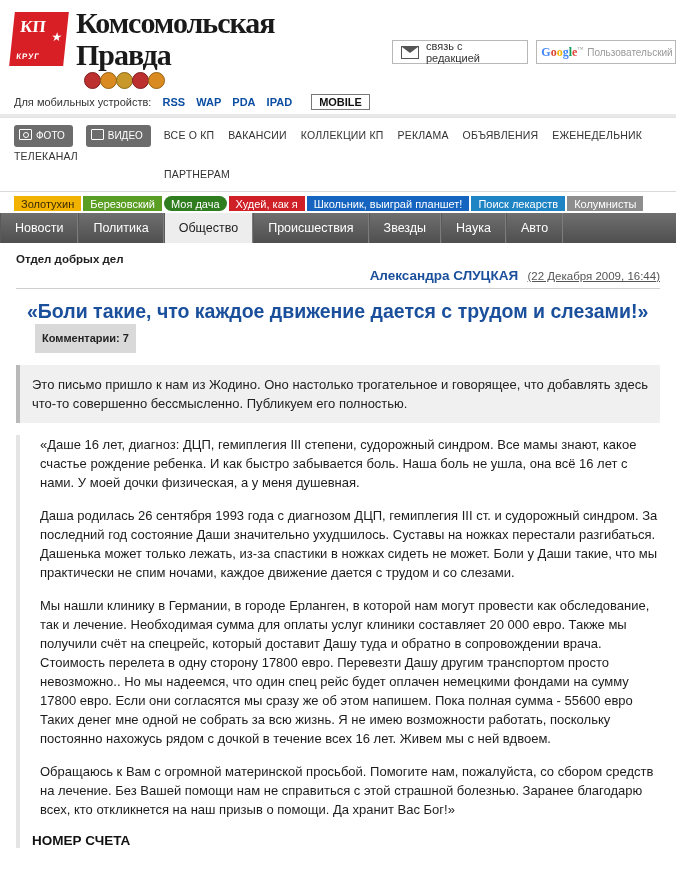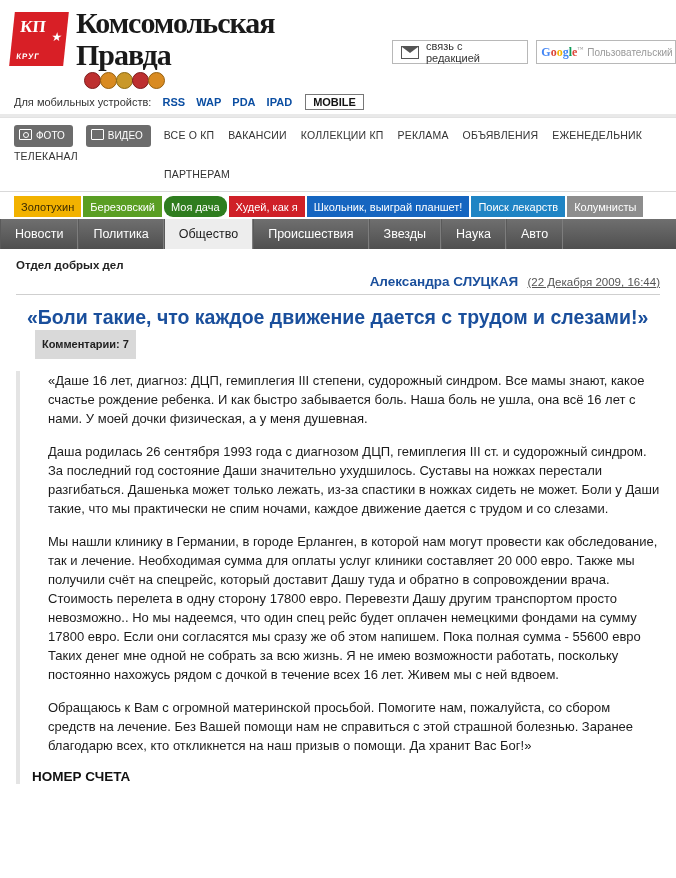--- a/index.html
+++ b/index.html
@@ -167,21 +167,21 @@
   .mobile-row a {
     color: #0b4ea2;
     text-decoration: none;
     font-weight: bold;
     margin-left: 8px;
   }
   .mobile-btn {
     display: inline-block;
     border: 1px solid #777;
     padding: 1px 7px;
-    margin-left: 10px;
+    margin-left: 16px;
     font-weight: bold;
     font-size: 11px;
     color: #111;
     background: #fff;
   }
 
   
   .navlinks {
     border-top: 1px solid #e2e2e2;
     padding: 7px 0 5px 14px;
@@ -226,21 +226,21 @@
   }
   .thick-sep {
     height: 3px;
     background: #e9e9e9;
   }
 
   
   .tagbar {
     display: flex;
     align-items: stretch;
-    height: 21px;
+    height: 15px;
     font-size: 11px;
     margin-top: 4px;
     padding-left: 14px;
   }
   .tag {
     display: flex;
     align-items: center;
     padding: 0 7px;
     color: #fff;
     white-space: nowrap;
@@ -328,21 +328,21 @@
     font-size: 13px;
     line-height: 19px;
     color: #222;
   }
   .body-col {
     margin-top: 12px;
     border-left: 4px solid #e4e4e4;
     padding-left: 12px;
   }
   .body-col p {
-    margin: 0 0 14px 16px;
+    margin: 0 0 14px 8px;
     font-size: 13px;
     line-height: 19px;
     color: #1c1c1c;
     text-align: left;
   }
   .acct-title {
     font-weight: bold;
     font-size: 13.5px;
     margin-top: 4px;
     color: #111;
@@ -432,20 +432,21 @@
     <div class="byline-row">
       <span class="author">Александра СЛУЦКАЯ</span>
       <span class="date">(22 Декабря 2009, 16:44)</span>
     </div>
 
     <h1 class="title">
       <span>«Боли такие, что каждое движение дается с трудом и слезами!»</span>
       <span class="comments-badge">Комментарии: 7</span>
     </h1>
 
+    <div class="lead">Это письмо пришло к нам из Жодино. Оно настолько трогательное и говорящее, что добавлять здесь что-то совершенно бессмысленно. Публикуем его полностью.</div>
 
     <div class="body-col">
       <p>«Даше 16 лет, диагноз: ДЦП, гемиплегия III степени, судорожный синдром. Все мамы знают, какое счастье рождение ребенка. И как быстро забывается боль. Наша боль не ушла, она всё 16 лет с нами. У моей дочки физическая, а у меня душевная.</p>
       <p>Даша родилась 26 сентября 1993 года с диагнозом ДЦП, гемиплегия III ст. и судорожный синдром. За последний год состояние Даши значительно ухудшилось. Суставы на ножках перестали разгибаться. Дашенька может только лежать, из-за спастики в ножках сидеть не может. Боли у Даши такие, что мы практически не спим ночами, каждое движение дается с трудом и со слезами.</p>
       <p>Мы нашли клинику в Германии, в  городе Ерланген, в которой нам могут провести как обследование, так и лечение. Необходимая сумма для оплаты услуг клиники составляет 20 000 евро. Также мы получили счёт на спецрейс, который доставит Дашу туда и обратно в сопровождении врача. Стоимость перелета в одну сторону 17800 евро. Перевезти Дашу другим транспортом просто невозможно.. Но мы надеемся, что один спец рейс будет оплачен немецкими фондами на сумму 17800 евро. Если они согласятся мы сразу же об этом напишем. Пока полная сумма - 55600 евро Таких денег мне одной не собрать за всю жизнь. Я не имею возможности работать, поскольку постоянно нахожусь рядом с дочкой в течение всех 16 лет. Живем мы с ней вдвоем.</p>
       <p>Обращаюсь к Вам с огромной материнской просьбой. Помогите нам, пожалуйста, со сбором средств на лечение. Без Вашей помощи нам не справиться с этой страшной болезнью. Заранее благодарю всех, кто откликнется на наш призыв о помощи. Да хранит Вас Бог!»</p>
       <div class="acct-title">НОМЕР СЧЕТА</div>
     </div>
   </div>
 

